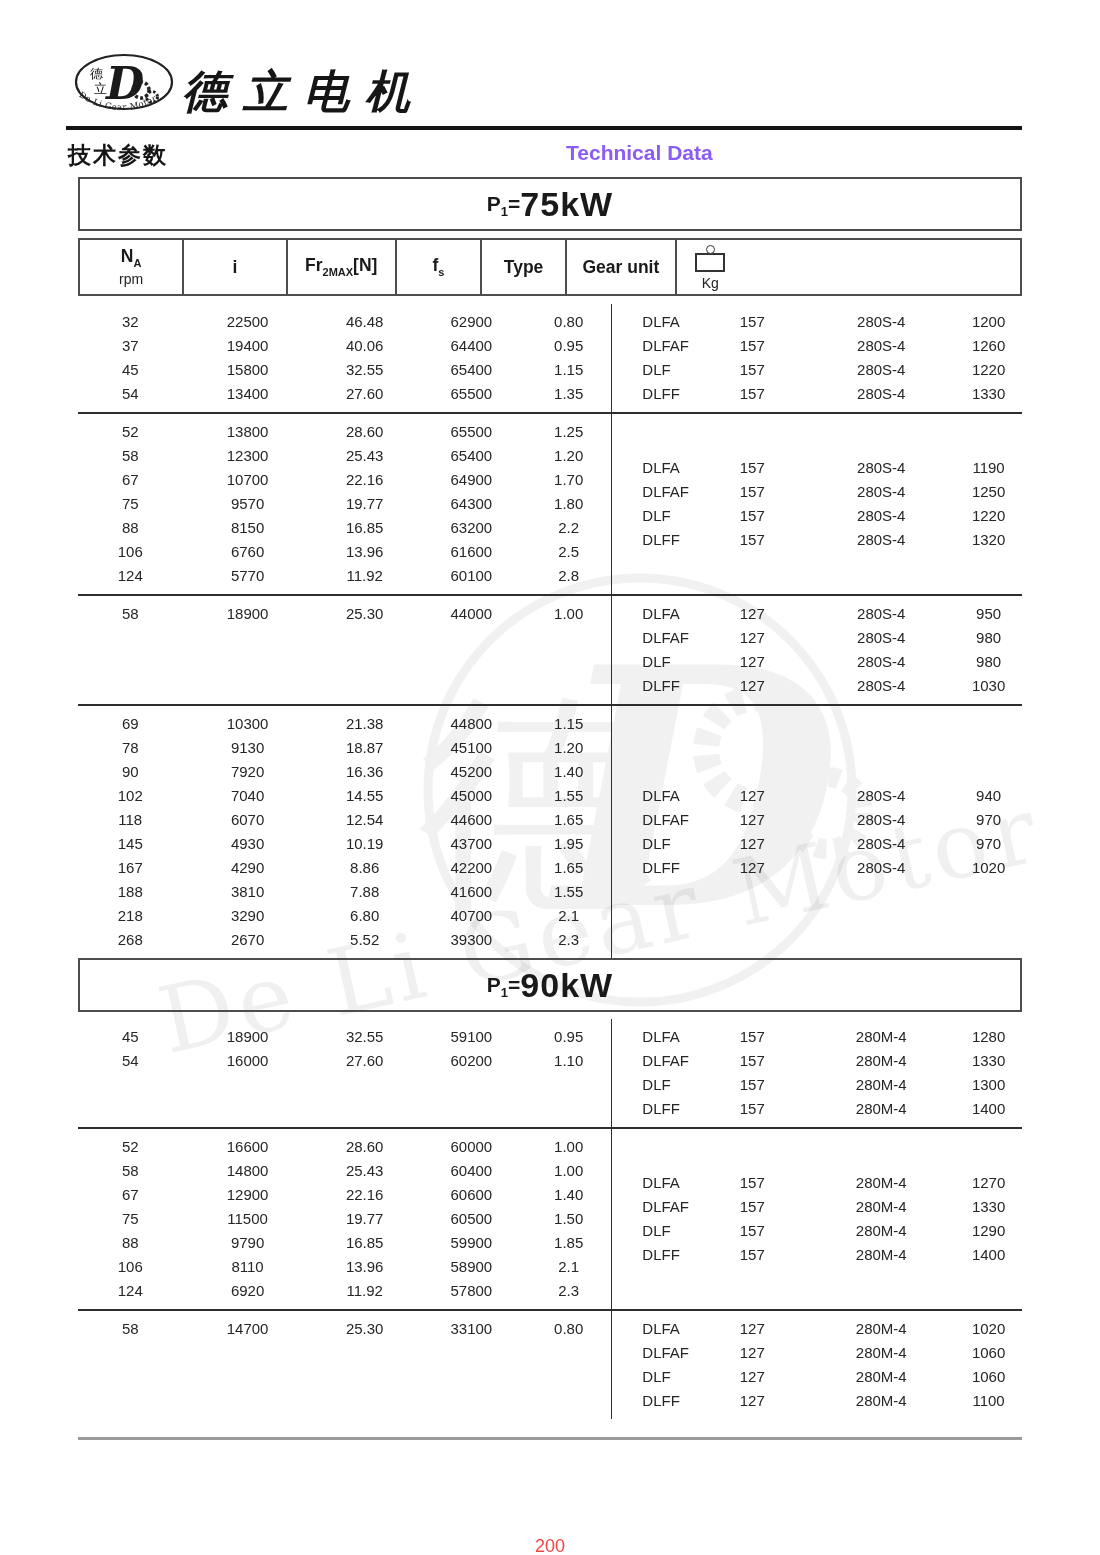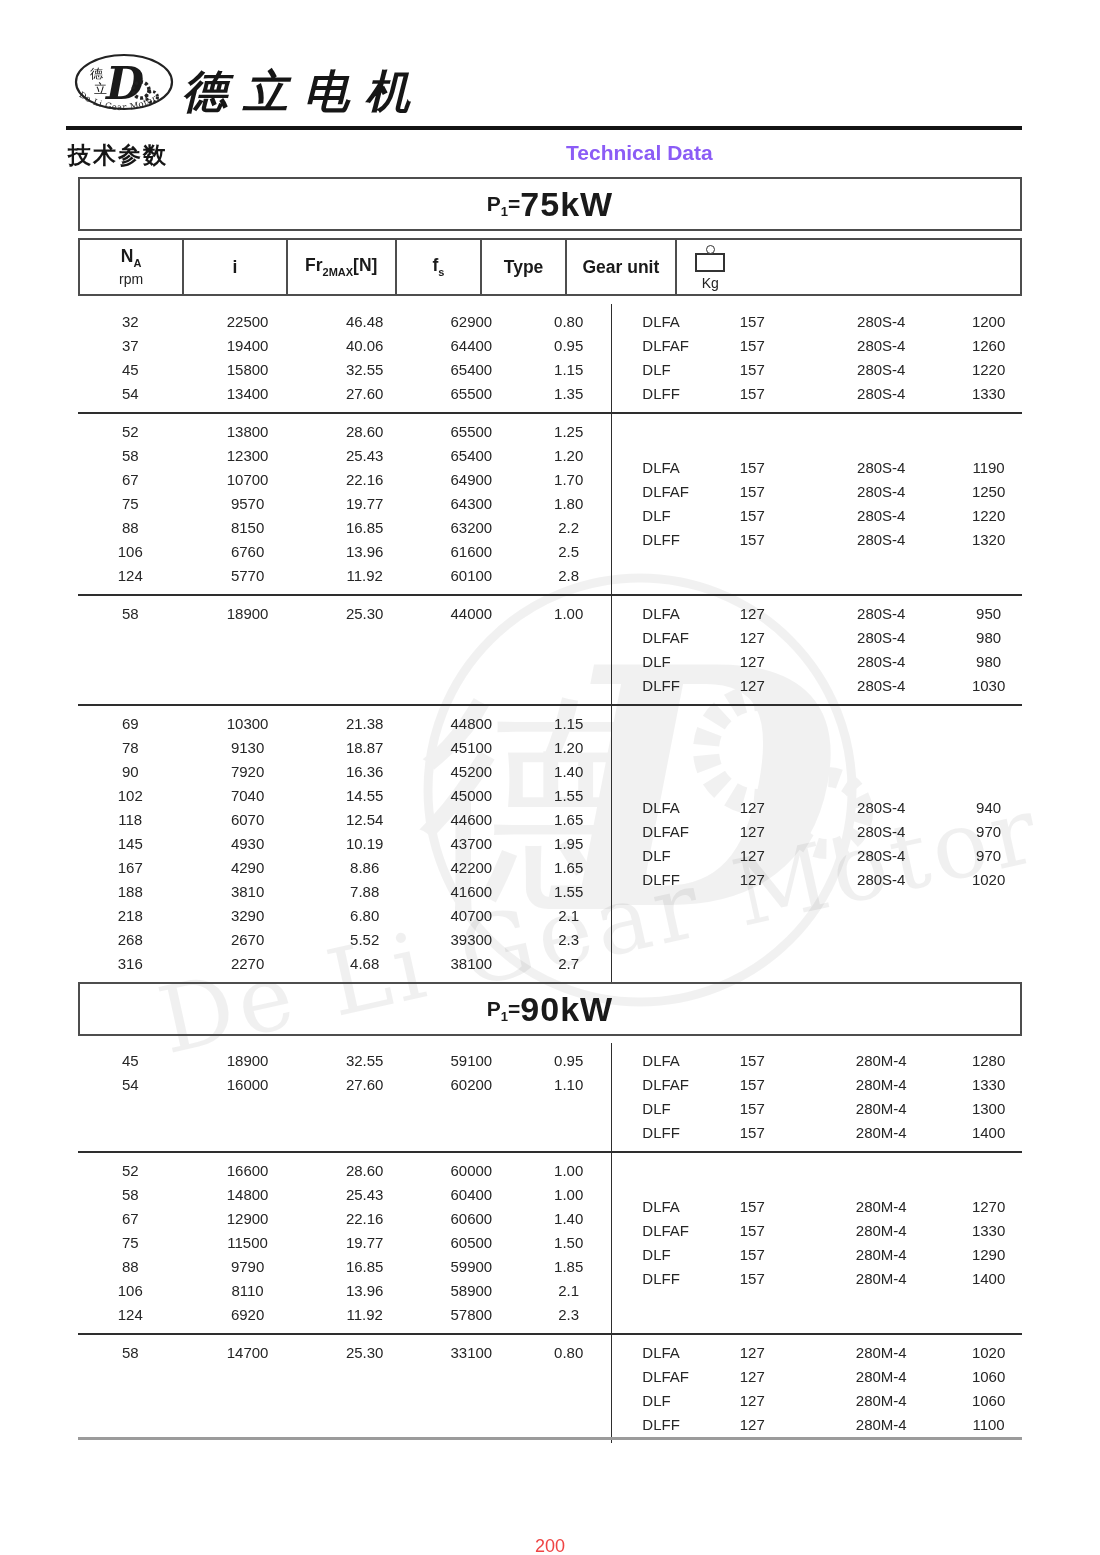--- a/index.html
+++ b/index.html
@@ -363,27 +363,20 @@
             <div class="dcell" style="width: 20.5%;">40700</div>
             <div class="dcell" style="width: 16%;">2.1</div>
           </div>
           <div class="drow">
             <div class="dcell" style="width: 19.6%;">268</div>
             <div class="dcell" style="width: 24.4%;">2670</div>
             <div class="dcell" style="width: 19.5%;">5.52</div>
             <div class="dcell" style="width: 20.5%;">39300</div>
             <div class="dcell" style="width: 16%;">2.3</div>
           </div>
-          <div class="drow">
-            <div class="dcell" style="width: 19.6%;">316</div>
-            <div class="dcell" style="width: 24.4%;">2270</div>
-            <div class="dcell" style="width: 19.5%;">4.68</div>
-            <div class="dcell" style="width: 20.5%;">38100</div>
-            <div class="dcell" style="width: 16%;">2.7</div>
-          </div>
         </div>
         <div class="g-right">
           <div class="drow">
             <div class="dcell type-cell" style="width: 20.7%;">DLFA</div>
             <div class="dcell" style="width: 26.9%;">127</div>
             <div class="dcell" style="width: 36.1%;">280S-4</div>
             <div class="dcell" style="width: 16.3%;">940</div>
           </div>
           <div class="drow">
             <div class="dcell type-cell" style="width: 20.7%;">DLFAF</div>

